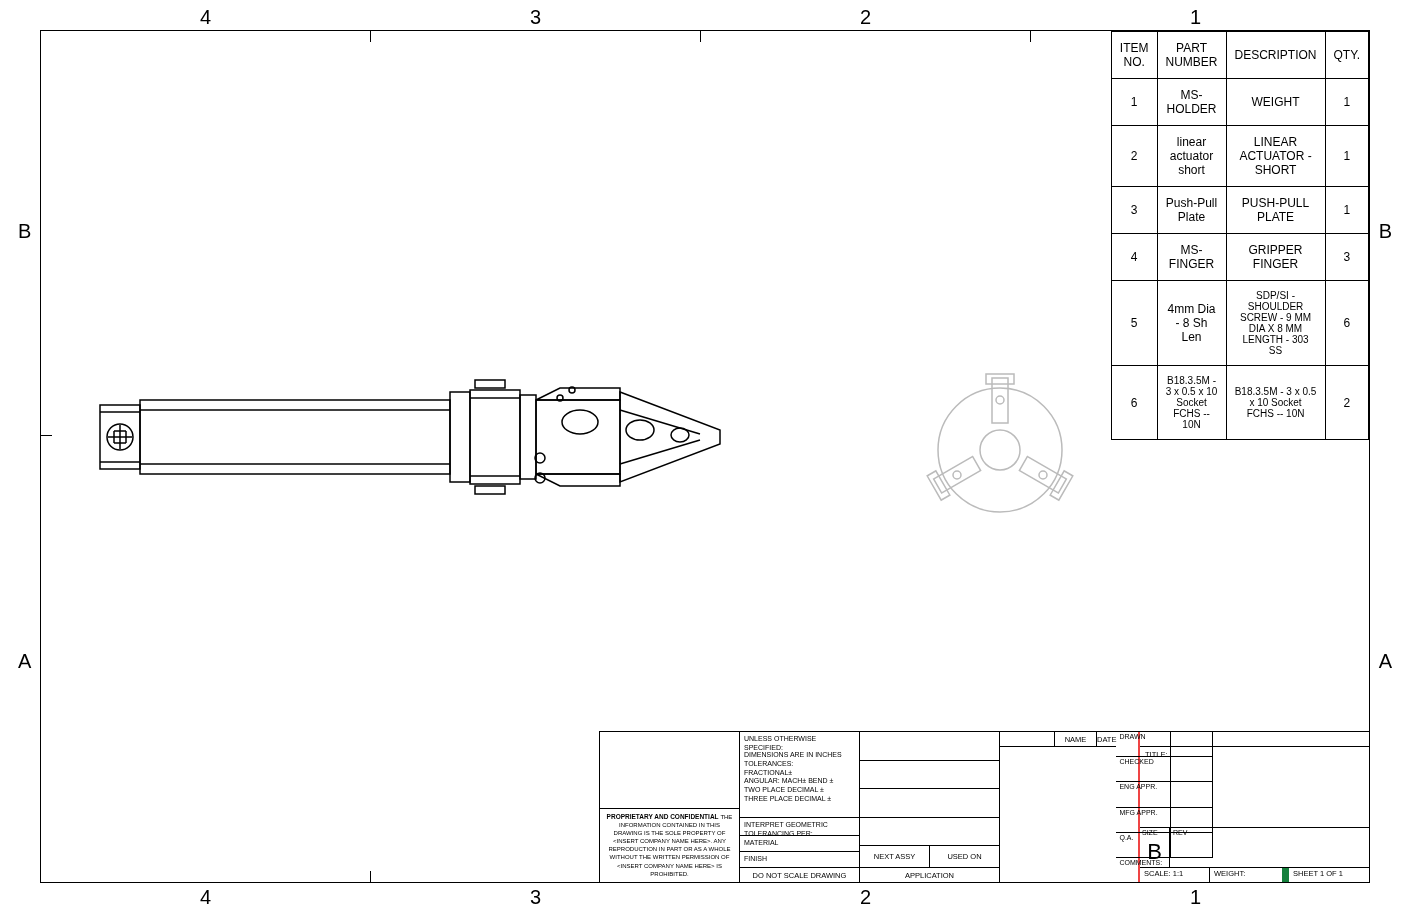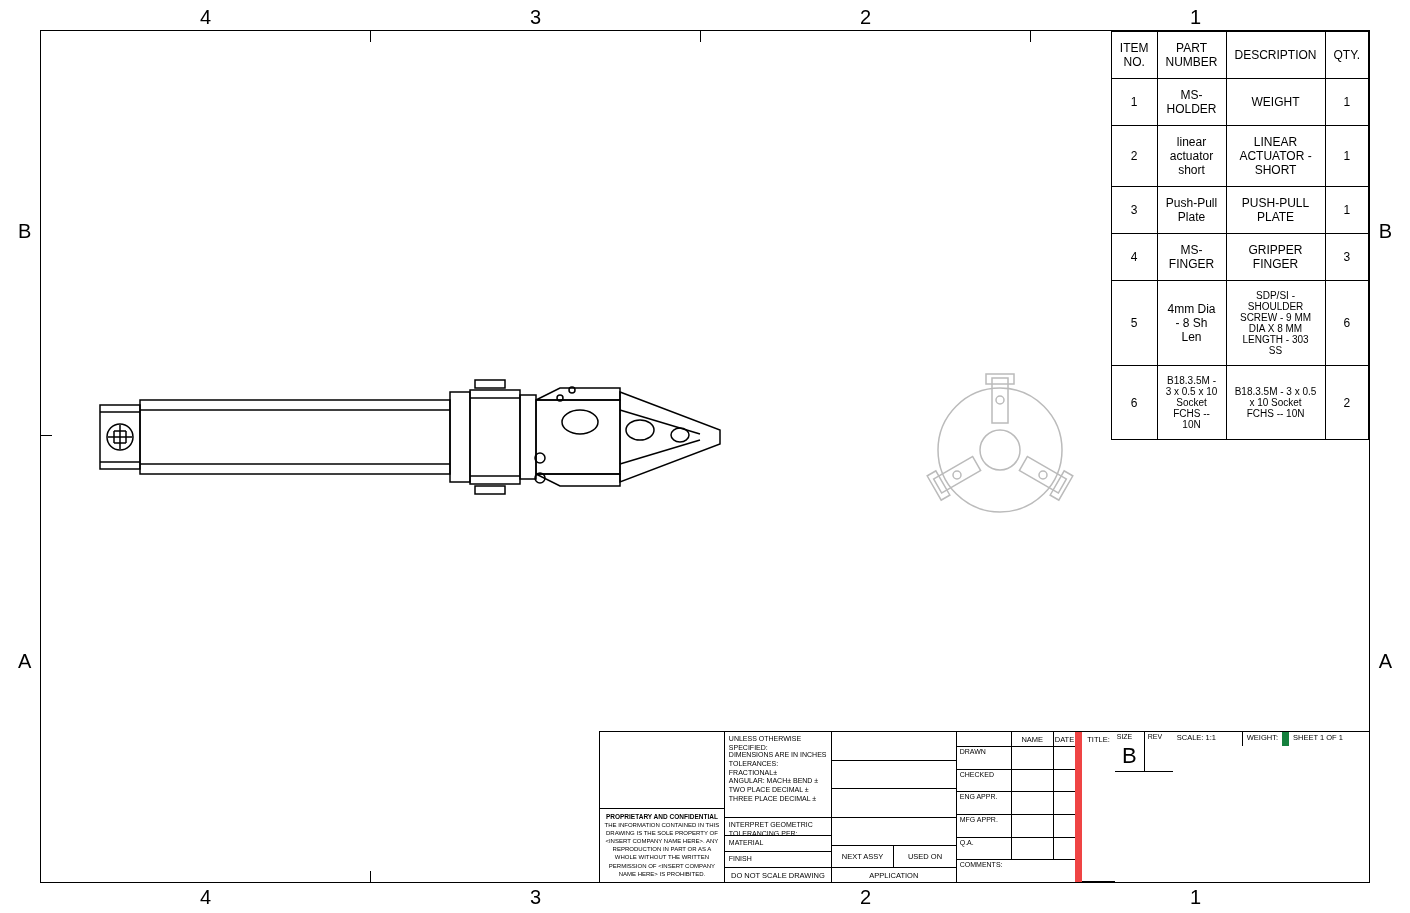--- a/index.html
+++ b/index.html
@@ -234,21 +234,21 @@
       <div style="flex:1; border-bottom:1px solid #000;"></div>
       <div style="flex:1; border-bottom:1px solid #000;"></div>
       <div style="flex:1; border-bottom:1px solid #000;"></div>
       <div style="height:22px; display:flex; border-bottom:1px solid #000;">
         <div style="flex:1; border-right:1px solid #000; display:flex; align-items:center; justify-content:center;">NEXT ASSY</div>
         <div style="flex:1; display:flex; align-items:center; justify-content:center;">USED ON</div>
       </div>
       <div style="height:14px; display:flex; align-items:center; justify-content:center;">APPLICATION</div>
     </div>
 
-    <div style="width:140px; border-right:7px solid #ef4444; display:flex; flex-direction:column;">
+    <div style="width:140px; border-right:2px solid #ef4444; display:flex; flex-direction:row;">
       <div style="display:flex; height:15px; border-bottom:1px solid #000;">
         <div style="width:55px; border-right:1px solid #000;"></div>
         <div style="width:42px; border-right:1px solid #000; display:flex;align-items:center;justify-content:center;">NAME</div>
         <div style="flex:1; display:flex;align-items:center;justify-content:center;">DATE</div>
       </div>
       <div id="sign-rows" style="flex:1; display:flex; flex-direction:column;">
           <div style="flex: 1 1 0%; display: flex; border-bottom: 1px solid rgb(0, 0, 0);">
             <div style="width: 55px; border-right: 1px solid rgb(0, 0, 0); padding: 1px 3px; font-size: 7px;">DRAWN</div>
             <div style="width: 42px; border-right: 1px solid rgb(0, 0, 0);"></div>
             <div style="flex: 1 1 0%;"></div>
@@ -273,21 +273,21 @@
             <div style="width: 42px; border-right: 1px solid rgb(0, 0, 0);"></div>
             <div style="flex: 1 1 0%;"></div>
           </div>
           <div style="flex: 1 1 0%; display: flex; border-bottom: 0px;">
             <div style="width: 55px; border-right: 0px; padding: 1px 3px; font-size: 7px;">COMMENTS:</div>
             <div style="flex: 1 1 0%;"></div>
           </div>
         </div>
     </div>
 
-    <div style="flex:1; display:flex; flex-direction:row;">
+    <div style="flex:1; display:flex; flex-direction:column;">
       <div style="height:15px; border-bottom:1px solid #000;"></div>
       <div style="flex:1; padding:3px 5px; border-bottom:1px solid #000;">TITLE:</div>
       <div style="height:40px; display:flex; border-bottom:1px solid #000;">
         <div style="width:30px; border-right:1px solid #000; display:flex; flex-direction:column;">
           <div style="font-size:7px; padding:1px 2px;">SIZE</div>
           <div style="flex:1; font-size:22px; display:flex; align-items:center; justify-content:center;">B</div>
         </div>
         <div style="width:28px; font-size:7px; padding:1px 3px;">REV</div>
       </div>
       <div style="height:14px; display:flex;">

